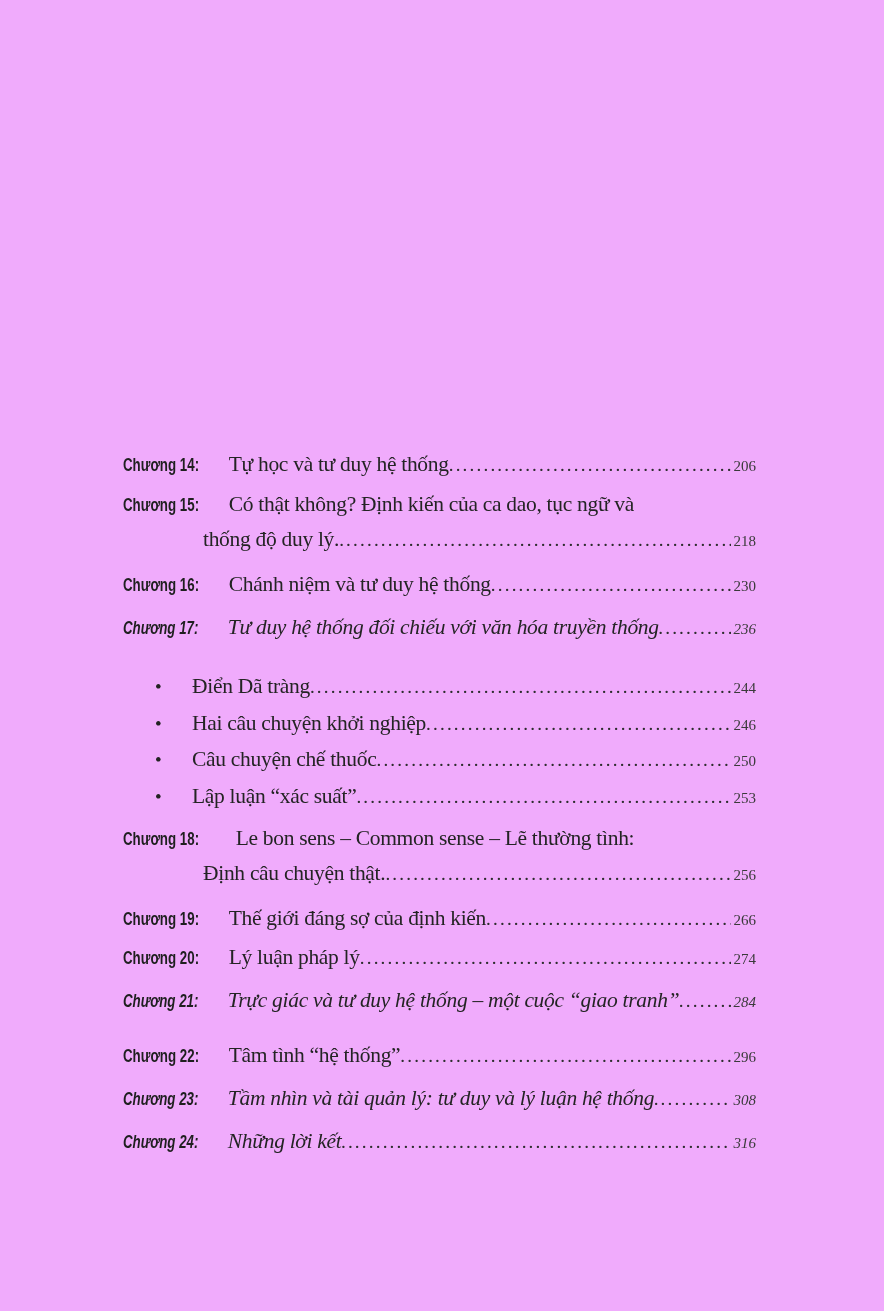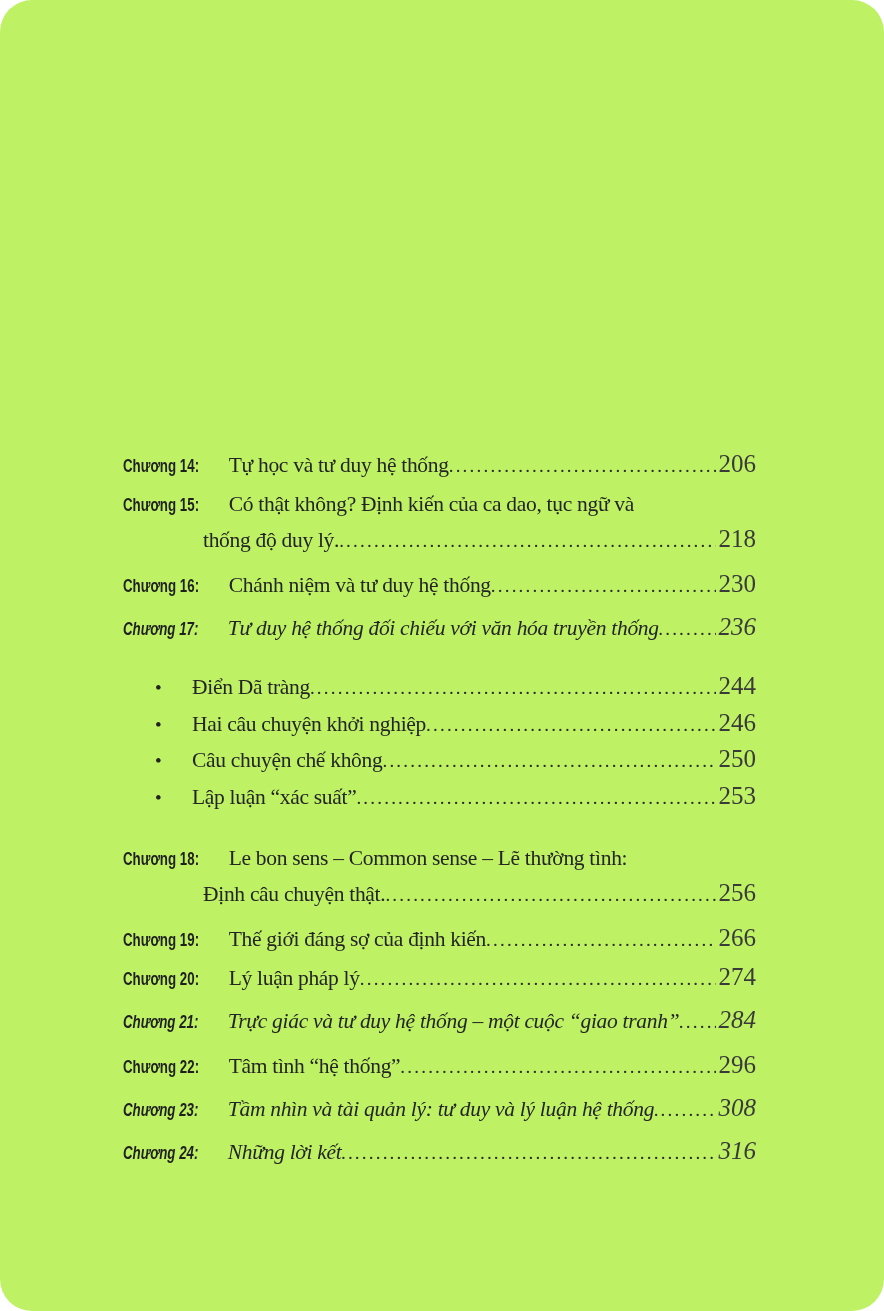--- a/index.html
+++ b/index.html
@@ -3,21 +3,21 @@
 <meta charset="utf-8">
 <style>
   html, body { margin: 0; padding: 0; }
   body {
     width: 884px; height: 1311px;
     background: #ffffff;
     font-family: "Liberation Serif", "DejaVu Serif", serif;
     position: relative;
     overflow: hidden;
   }
-  .page { position: absolute; inset: 0; background: #bef264; border-radius: 32px; }
+  .page { position: absolute; inset: 0; background: #f0abfc; }
   .toc {
     position: absolute;
     left: 123px; top: 452px;
     width: 633px;
   }
   .row {
     display: flex;
     align-items: baseline;
     height: 24px;
     line-height: 24px;
@@ -57,33 +57,33 @@
     font-size: 19px;
     letter-spacing: 2.2px;
     color: #2d2d2d;
   }
   .leader::after {
     content: "......................................................................................................................................................................";
   }
   .page-num {
     flex: 0 0 auto;
     font-family: "Liberation Serif", "DejaVu Serif", serif;
-    font-size: 25px;
+    font-size: 15px;
     color: #3a3a3a;
     padding-left: 3px;
   }
   .mt11 { margin-top: 11px; }
   .mt12 { margin-top: 12px; }
   .mt13 { margin-top: 13px; }
   .mt19 { margin-top: 19px; font-style: italic; }
   .mt20 { margin-top: 15px; text-align: center; }
   .mt21 { margin-top: 21px; }
-  .mt23 { margin-top: 21px; }
+  .mt23 { margin-top: 31px; }
   .mt24 { margin-top: 16px; }
-  .mt27 { margin-top: 38px; }
+  .mt27 { margin-top: 18px; gap: 7px; }
   .mt35 { margin-top: 35px; }
 </style>
 </head>
 <body>
 
 <div class="page">
   <div class="toc">
 
     <div class="row">
       <span class="label"><span class="label-inner">Chương 14:</span></span>
@@ -124,21 +124,21 @@
       <span class="page-num">244</span>
     </div>
     <div class="row mt13">
       <span class="bullet-col">•</span>
       <span class="title">Hai câu chuyện khởi nghiệp</span>
       <span class="leader"></span>
       <span class="page-num">246</span>
     </div>
     <div class="row mt12">
       <span class="bullet-col">•</span>
-      <span class="title">Câu chuyện chế không</span>
+      <span class="title">Câu chuyện chế thuốc</span>
       <span class="leader"></span>
       <span class="page-num">250</span>
     </div>
     <div class="row mt13">
       <span class="bullet-col">•</span>
       <span class="title">Lập luận “xác suất”</span>
       <span class="leader"></span>
       <span class="page-num">253</span>
     </div>
 

